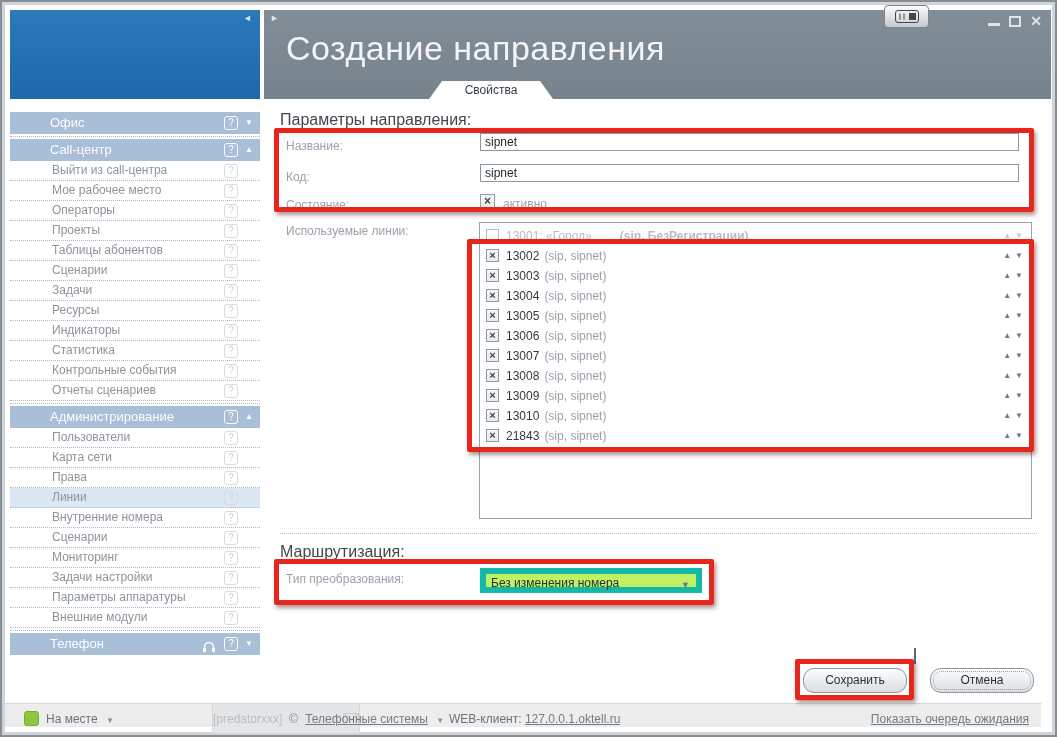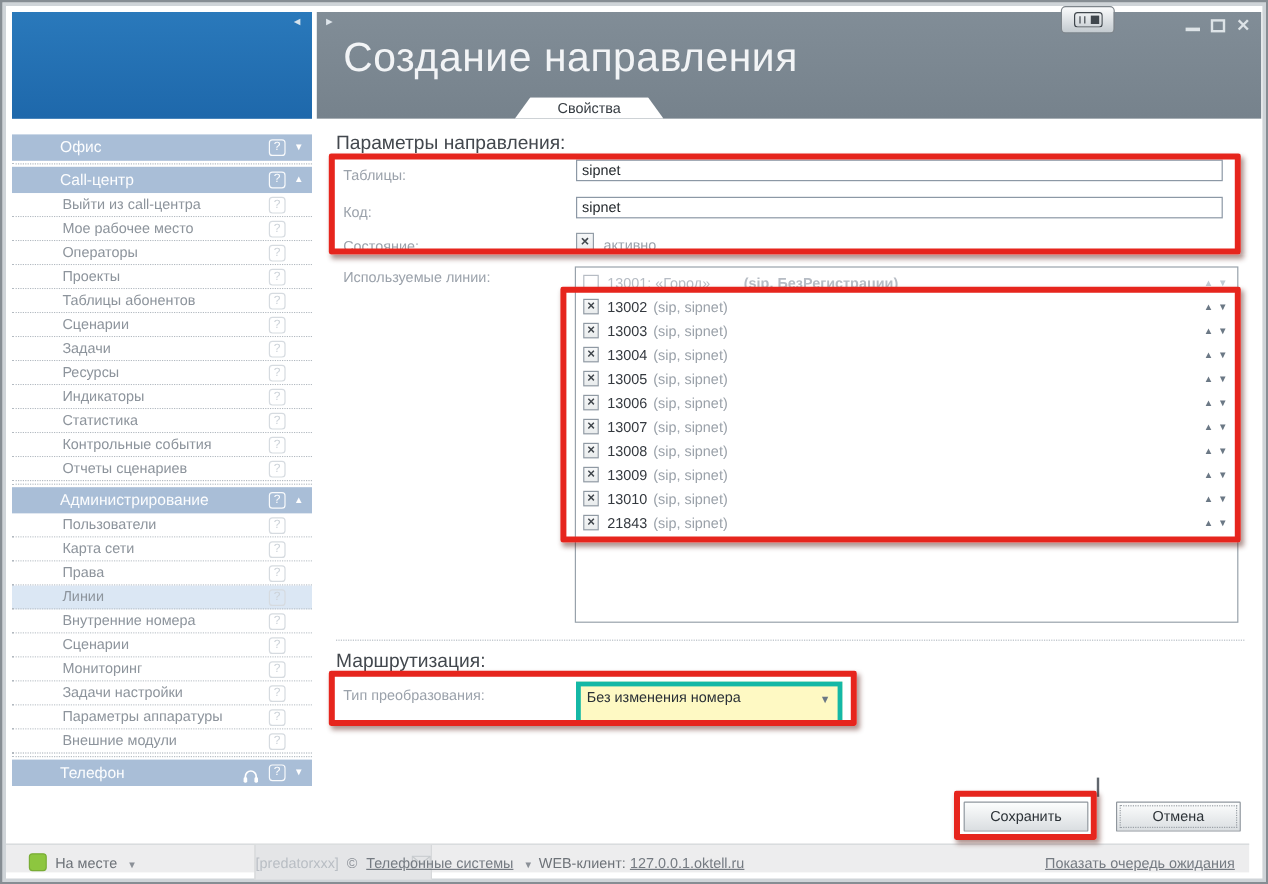--- a/index.html
+++ b/index.html
@@ -48,23 +48,23 @@
   .line-row .num{color:#34393f}
   .line-row .det{color:#9aa1a9;margin-left:5px}
   .line-row.off .num,.line-row.off .det{color:#b6bcc4}
   .line-row.off .line-cb{border-color:#b6bcc4;background:#fff;color:#fff}
   .updown{position:absolute;right:8px;top:0;font-size:8px;color:#6b7885}
   .updown span{margin-left:4px;cursor:pointer}
   .line-row.off .updown{color:#c0cad3}
 
   .red-box{position:absolute;border:5px solid #e6251d;border-radius:2px;box-shadow:2px 3px 4px rgba(80,20,10,.45);pointer-events:none;z-index:6}
   .dotted-sep{position:absolute;left:16px;top:434px;width:757px;border-top:1px dotted #b7bec5}
-  .dropdown{position:absolute;left:216px;top:469px;width:222px;height:37px;border:4px solid #14b8a6;background:#fef9c3;font-size:12px;color:#2a3036;line-height:19px;padding-left:5px;cursor:pointer}
+  .dropdown{position:absolute;left:216px;top:469px;width:222px;height:25px;border:6px solid #14b8a6;background:#bef264;font-size:12px;color:#2a3036;line-height:19px;padding-left:5px;cursor:pointer}
   .dd-caret{position:absolute;right:6px;top:2px;font-size:9px;color:#6b7885}
-  .btn{position:absolute;width:104px;height:25px;border:1px solid #8f969d;border-radius:1px;background:linear-gradient(180deg,#fcfdfd,#dadee1);font-size:12px;color:#2b3136;text-align:center;line-height:23px;cursor:pointer;font-family:"Liberation Sans",sans-serif}
+  .btn{position:absolute;width:104px;height:25px;border:1px solid #8f969d;border-radius:11px;background:linear-gradient(180deg,#fcfdfd,#dadee1);font-size:12px;color:#2b3136;text-align:center;line-height:23px;cursor:pointer;font-family:"Liberation Sans",sans-serif}
   .btn.save{left:539px;top:569px}
   .btn.cancel{left:666px;top:569px;outline:1px dotted #9aa0a6;outline-offset:-4px}
   .cursor-mark{position:absolute;left:650px;top:549px;width:2px;height:16px;background:#60666d}
 
   
   .statusbar{position:absolute;left:3px;right:14px;top:701px;height:24px;background:#ededee;border-top:1px solid #d4d7da;font-size:12px;color:#6d7278}
   .green{position:absolute;left:19px;top:7px;width:15px;height:15px;border-radius:3px;background:#8dc63f;border:1px solid #79ad35}
   .stext{position:absolute;top:8px;white-space:nowrap}
   .band{position:absolute;left:207px;top:0;width:148px;height:29px;background:#e4e5e7;border-left:1px solid #d6d8da;border-right:1px solid #d6d8da;color:#b9bec4;display:flex;align-items:center;justify-content:space-between;gap:6px}
   .link{text-decoration:underline;color:#757b82;cursor:pointer}
@@ -134,21 +134,21 @@
             <path d="M2.5 8 V6 a4.5 4.5 0 0 1 9 0 V8" fill="none" stroke="#ffffff" stroke-width="1.4"></path>
             <rect x="1" y="6.8" width="3" height="4.4" rx="1.2" fill="#ffffff"></rect>
             <rect x="10" y="6.8" width="3" height="4.4" rx="1.2" fill="#ffffff"></rect>
           </svg></span><span class="help-badge">?</span><span class="sb-arrow">▼</span></div>
     </div>
 
   <div class="main">
 
     <div class="sec-title" style="left:16px;top:12px">Параметры направления:</div>
 
-    <div class="flabel" style="left:22px;top:40px">Таблицы:</div>
+    <div class="flabel" style="left:22px;top:40px">Название:</div>
     <input class="tinput" style="top: 34px;" value="sipnet">
 
     <div class="flabel" style="left:22px;top:71px">Код:</div>
     <input class="tinput" style="top: 65px;" value="sipnet">
 
     <div class="flabel" style="left:22px;top:99px">Состояние:</div>
     <div class="checkbox" style="left:216px;top:95px">×</div>
     <div class="flabel" style="left:239px;top:98px">активно</div>
 
     <div class="flabel" style="left:22px;top:125px">Используемые линии:</div>

